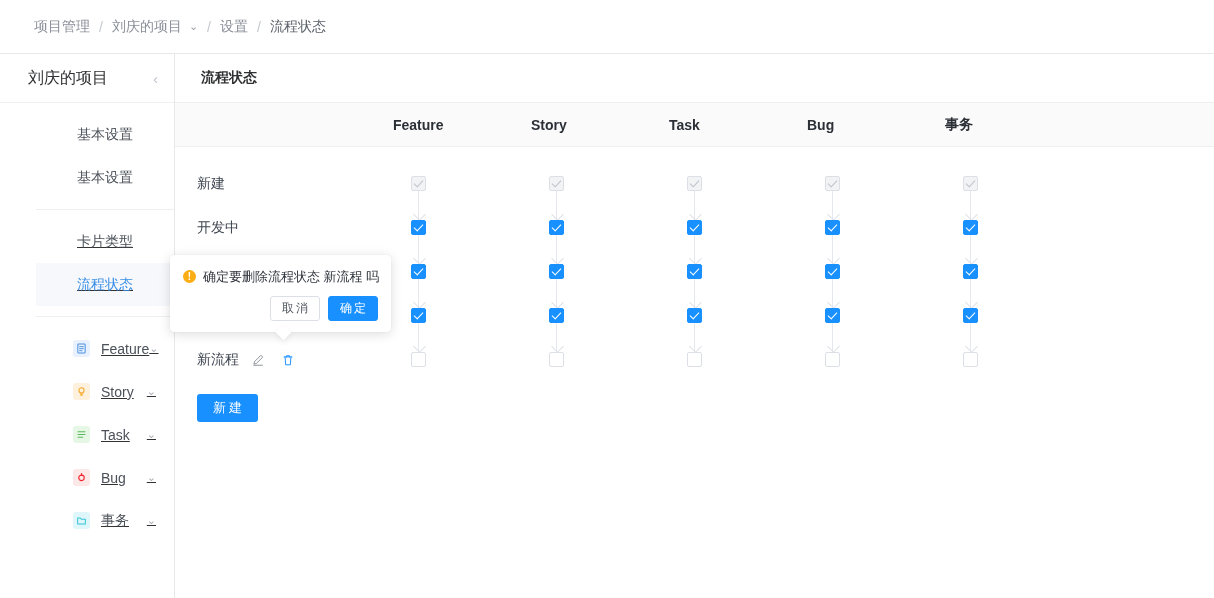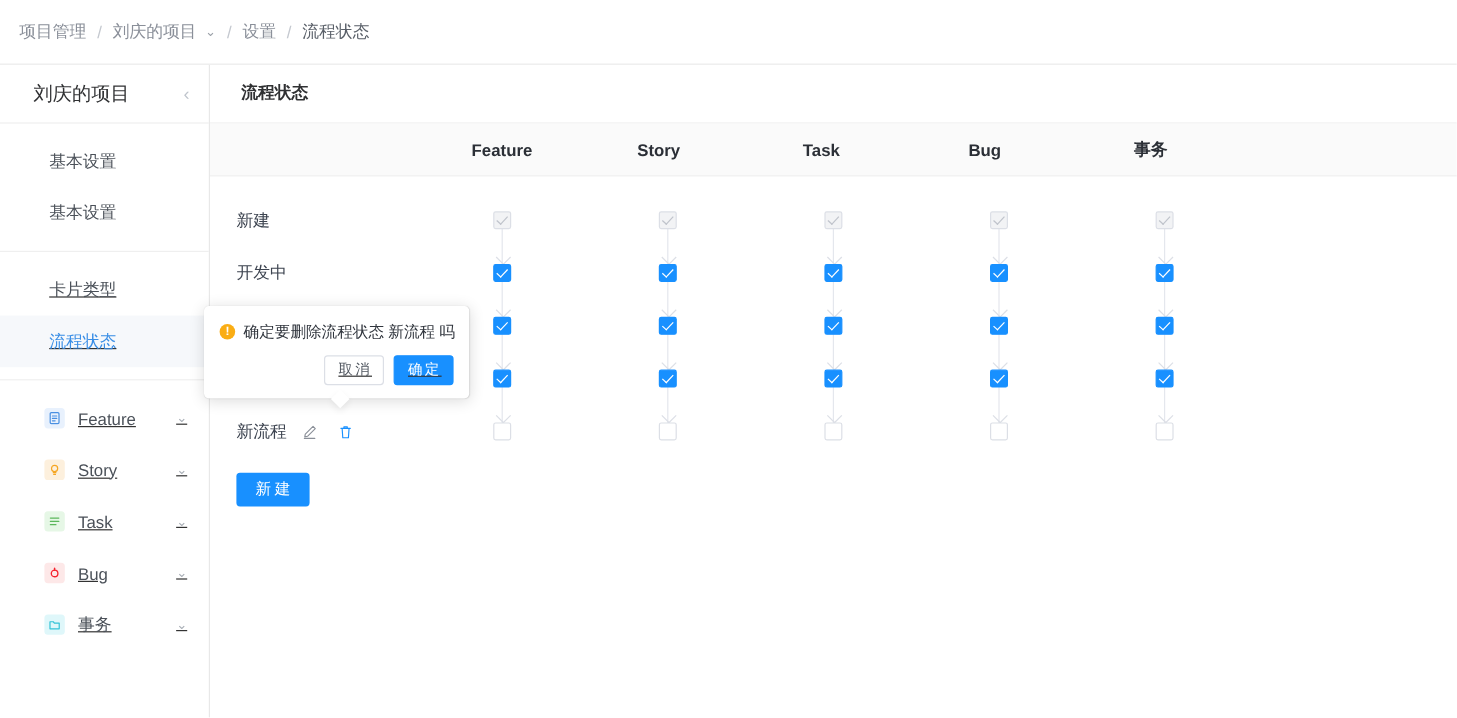--- a/index.html
+++ b/index.html
@@ -9,21 +9,21 @@
     background: #ffffff;
     color: #333;
     overflow: hidden;
   }
 
   
   .breadcrumb-bar {
     height: 54px;
     display: flex;
     align-items: center;
-    padding-left: 16px;
+    padding-left: 34px;
     border-bottom: 1px solid #e8e8e8;
     background: #fff;
     text-align: right;
   }
   .crumb {
     font-size: 14px;
     color: #8a8f99;
     white-space: nowrap;
   }
   .crumb.active { color: #5a6069; }
@@ -60,21 +60,21 @@
     padding: 0 16px 0 28px;
     border-bottom: 1px solid #efefef;
   }
   .sb-title { font-size: 16px; color: #303133; white-space: nowrap; }
   .sb-collapse {
     font-size: 15px;
     color: #bfc4cc;
     cursor: pointer;
     line-height: 1;
   }
-  .sb-group { padding: 10px 0; }
+  .sb-group { padding: 10px 0; margin-left: 36px; }
   .sb-group + .sb-group { border-top: 1px solid #efefef; text-decoration: underline; }
   .sb-item {
     height: 43px;
     display: flex;
     align-items: center;
     padding-left: 41px;
     font-size: 14px;
     color: #4b5159;
     cursor: pointer;
     white-space: nowrap;
@@ -268,21 +268,20 @@
     margin-right: 7px;
     flex: 0 0 auto;
     transform: translateY(2px);
     line-height: 1;
   }
   .pop-actions {
     margin-top: 11px;
     display: flex;
     justify-content: flex-end;
     gap: 8px;
-    text-decoration: underline;
   }
   .btn-cancel {
     background: #fff;
     border: 1px solid #dcdfe6;
     border-radius: 3px;
     font-size: 12px;
     color: #515760;
     padding: 3px 9px;
     cursor: pointer;
     letter-spacing: 2px;

